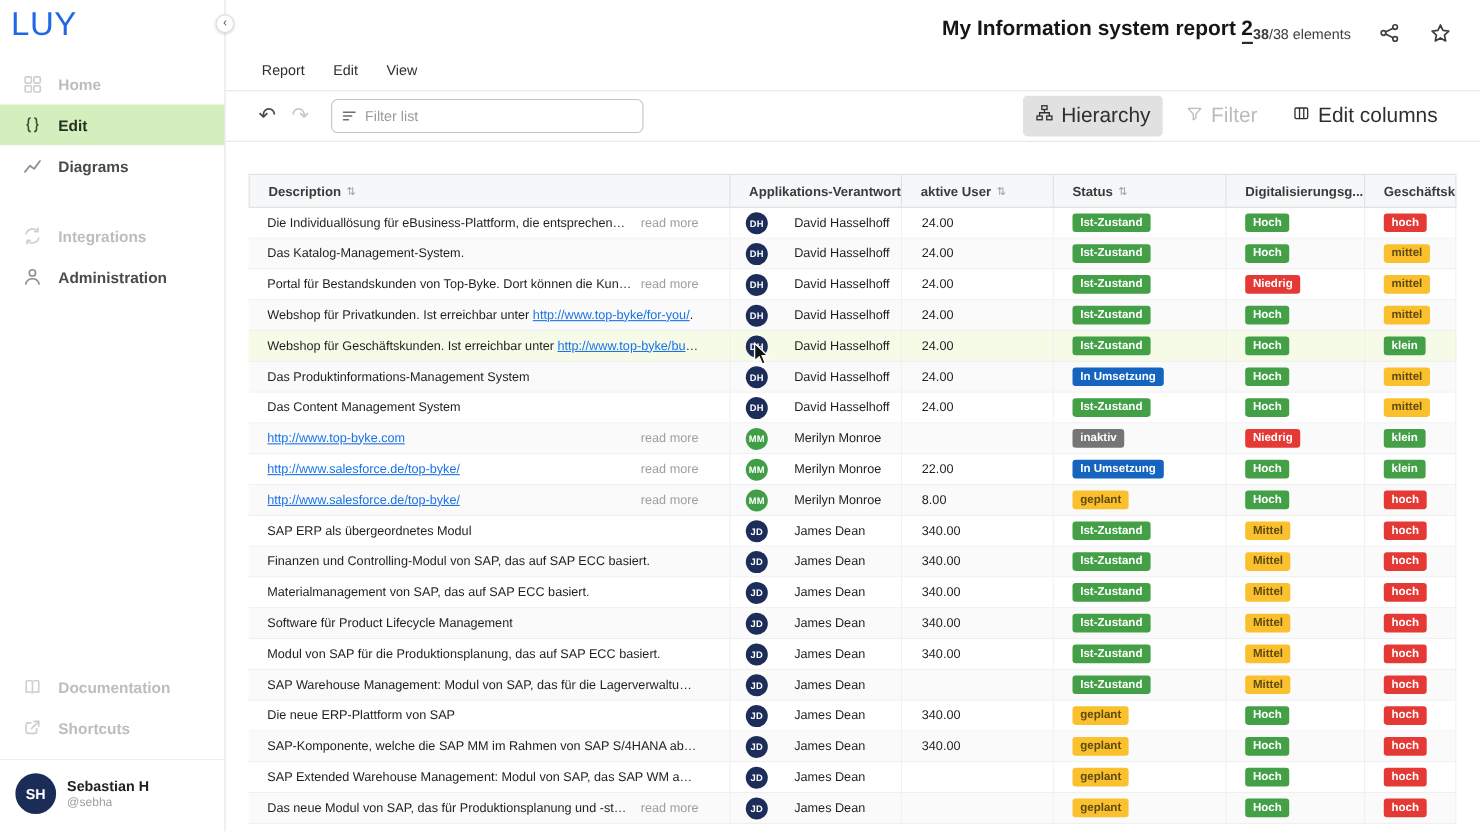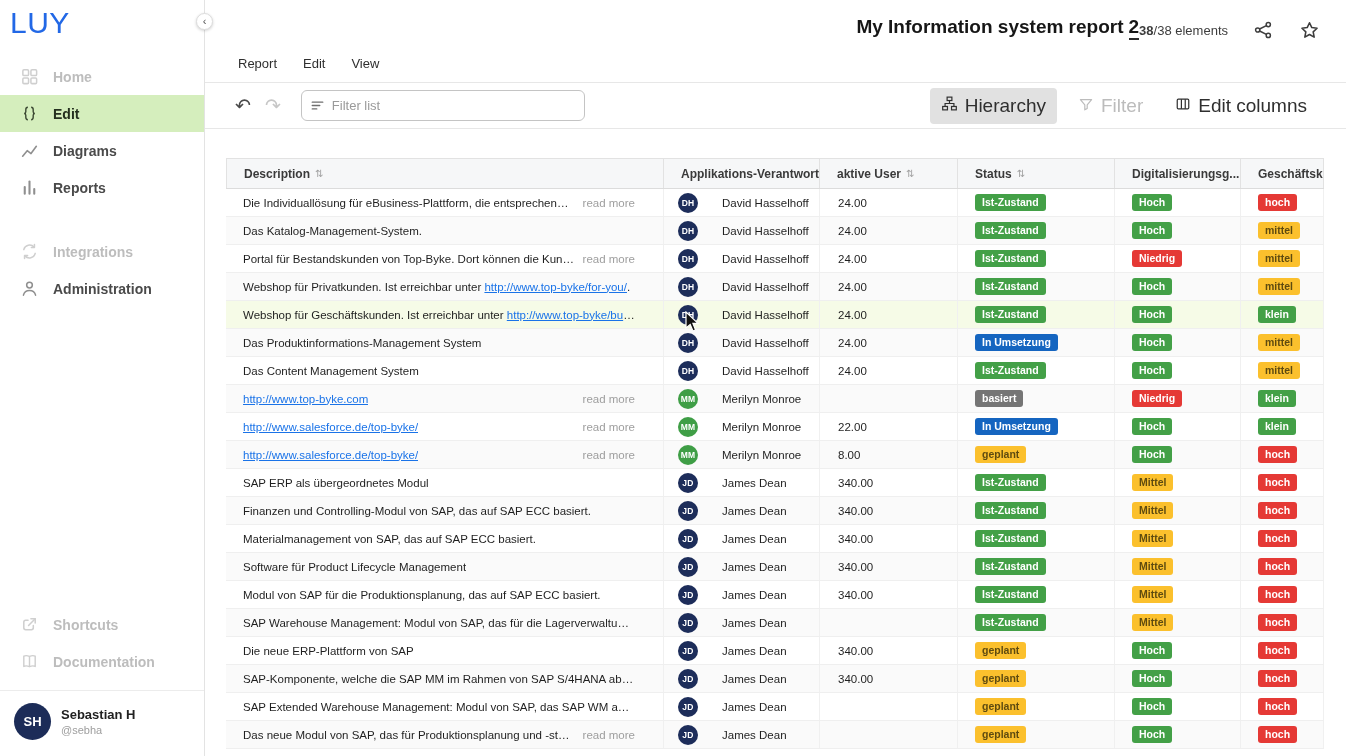--- a/index.html
+++ b/index.html
@@ -97,30 +97,20 @@
         <span>Edit</span>
       </div>
       <div class="nav-item">
         <span class="nicon">
           <svg width="19" height="19" viewBox="0 0 20 20" fill="none" stroke="currentColor" stroke-width="1.7" stroke-linecap="round" stroke-linejoin="round">
               <polyline points="2.8,16 7.6,10.2 11.6,13.2 17.2,5.6"></polyline>
             </svg>
         </span>
         <span>Diagrams</span>
       </div>
-      <div class="nav-item">
-        <span class="nicon">
-          <svg width="19" height="19" viewBox="0 0 20 20" fill="none" stroke="currentColor" stroke-width="2.2" stroke-linecap="round">
-              <line x1="5" y1="16.5" x2="5" y2="9.5"></line>
-              <line x1="10" y1="16.5" x2="10" y2="3.8"></line>
-              <line x1="15" y1="16.5" x2="15" y2="11.5"></line>
-            </svg>
-        </span>
-        <span>Reports</span>
-      </div>
       <div class="nav-gap"></div>
       <div class="nav-item disabled">
         <span class="nicon">
           <svg width="19" height="19" viewBox="0 0 20 20" fill="none" stroke="currentColor" stroke-width="1.6" stroke-linecap="round" stroke-linejoin="round">
               <path d="M4 8a6.3 6.3 0 0 1 10.8-2.6"></path>
               <polyline points="15.2,2.6 15.2,5.8 12,5.8"></polyline>
               <path d="M16 12a6.3 6.3 0 0 1-10.8 2.6"></path>
               <polyline points="4.8,17.4 4.8,14.2 8,14.2"></polyline>
             </svg>
         </span>
@@ -133,36 +123,36 @@
               <path d="M3.6 17c.8-3.2 3.4-5 6.4-5s5.6 1.8 6.4 5"></path>
             </svg>
         </span>
         <span>Administration</span>
       </div>
     </nav>
 
     <div class="sidebar-footer">
       <div class="nav-item disabled">
         <span class="nicon">
+          <svg width="19" height="19" viewBox="0 0 20 20" fill="none" stroke="currentColor" stroke-width="1.5" stroke-linejoin="round">
+              <path d="M4 4.4c1.6-.8 3.6-.8 6 .3 2.4-1.1 4.4-1.1 6-.3v10.8c-1.6-.8-3.6-.8-6 .3-2.4-1.1-4.4-1.1-6-.3z"></path>
+              <path d="M10 4.7v10.8"></path>
+            </svg>
+        </span>
+        <span>Documentation</span>
+      </div>
+      <div class="nav-item disabled">
+        <span class="nicon">
           <svg width="19" height="19" viewBox="0 0 20 20" fill="none" stroke="currentColor" stroke-width="1.6" stroke-linecap="round" stroke-linejoin="round">
               <path d="M11.5 4h4.5v4.5"></path>
               <path d="M16 4l-7 7"></path>
               <path d="M8.5 5.5H6A2 2 0 0 0 4 7.5v6A2 2 0 0 0 6 15.5h6a2 2 0 0 0 2-2V11"></path>
             </svg>
         </span>
         <span>Shortcuts</span>
-      </div>
-      <div class="nav-item disabled">
-        <span class="nicon">
-          <svg width="19" height="19" viewBox="0 0 20 20" fill="none" stroke="currentColor" stroke-width="1.5" stroke-linejoin="round">
-              <path d="M4 4.4c1.6-.8 3.6-.8 6 .3 2.4-1.1 4.4-1.1 6-.3v10.8c-1.6-.8-3.6-.8-6 .3-2.4-1.1-4.4-1.1-6-.3z"></path>
-              <path d="M10 4.7v10.8"></path>
-            </svg>
-        </span>
-        <span>Documentation</span>
       </div>
       <div class="userblock">
         <div class="uavatar">SH</div>
         <div>
           <div class="uname">Sebastian H</div>
           <div class="uhandle">@sebha</div>
         </div>
       </div>
     </div>
   </aside>
@@ -406,21 +396,21 @@
             <div class="tcell desc">
               <span class="dtxt"><a class="dlink">http://www.top-byke.com</a></span>
               <span class="readmore">read more</span>
             </div>
             <div class="tcell owner">
               <span class="avatar" style="background: rgb(63, 158, 70);">MM</span>
               <span class="oname">Merilyn Monroe</span>
             </div>
             <div class="tcell users"></div>
             <div class="tcell">
-              <span class="badge" style="background: rgb(117, 117, 117); color: rgb(255, 255, 255);">basiert</span>
+              <span class="badge" style="background: rgb(117, 117, 117); color: rgb(255, 255, 255);">inaktiv</span>
             </div>
             <div class="tcell">
               <span class="badge" style="background: rgb(229, 57, 53); color: rgb(255, 255, 255);">Niedrig</span>
             </div>
             <div class="tcell">
               <span class="badge" style="background: rgb(67, 160, 71); color: rgb(255, 255, 255);">klein</span>
             </div>
           </div>
           <div class="trow">
             <div class="tcell desc">

